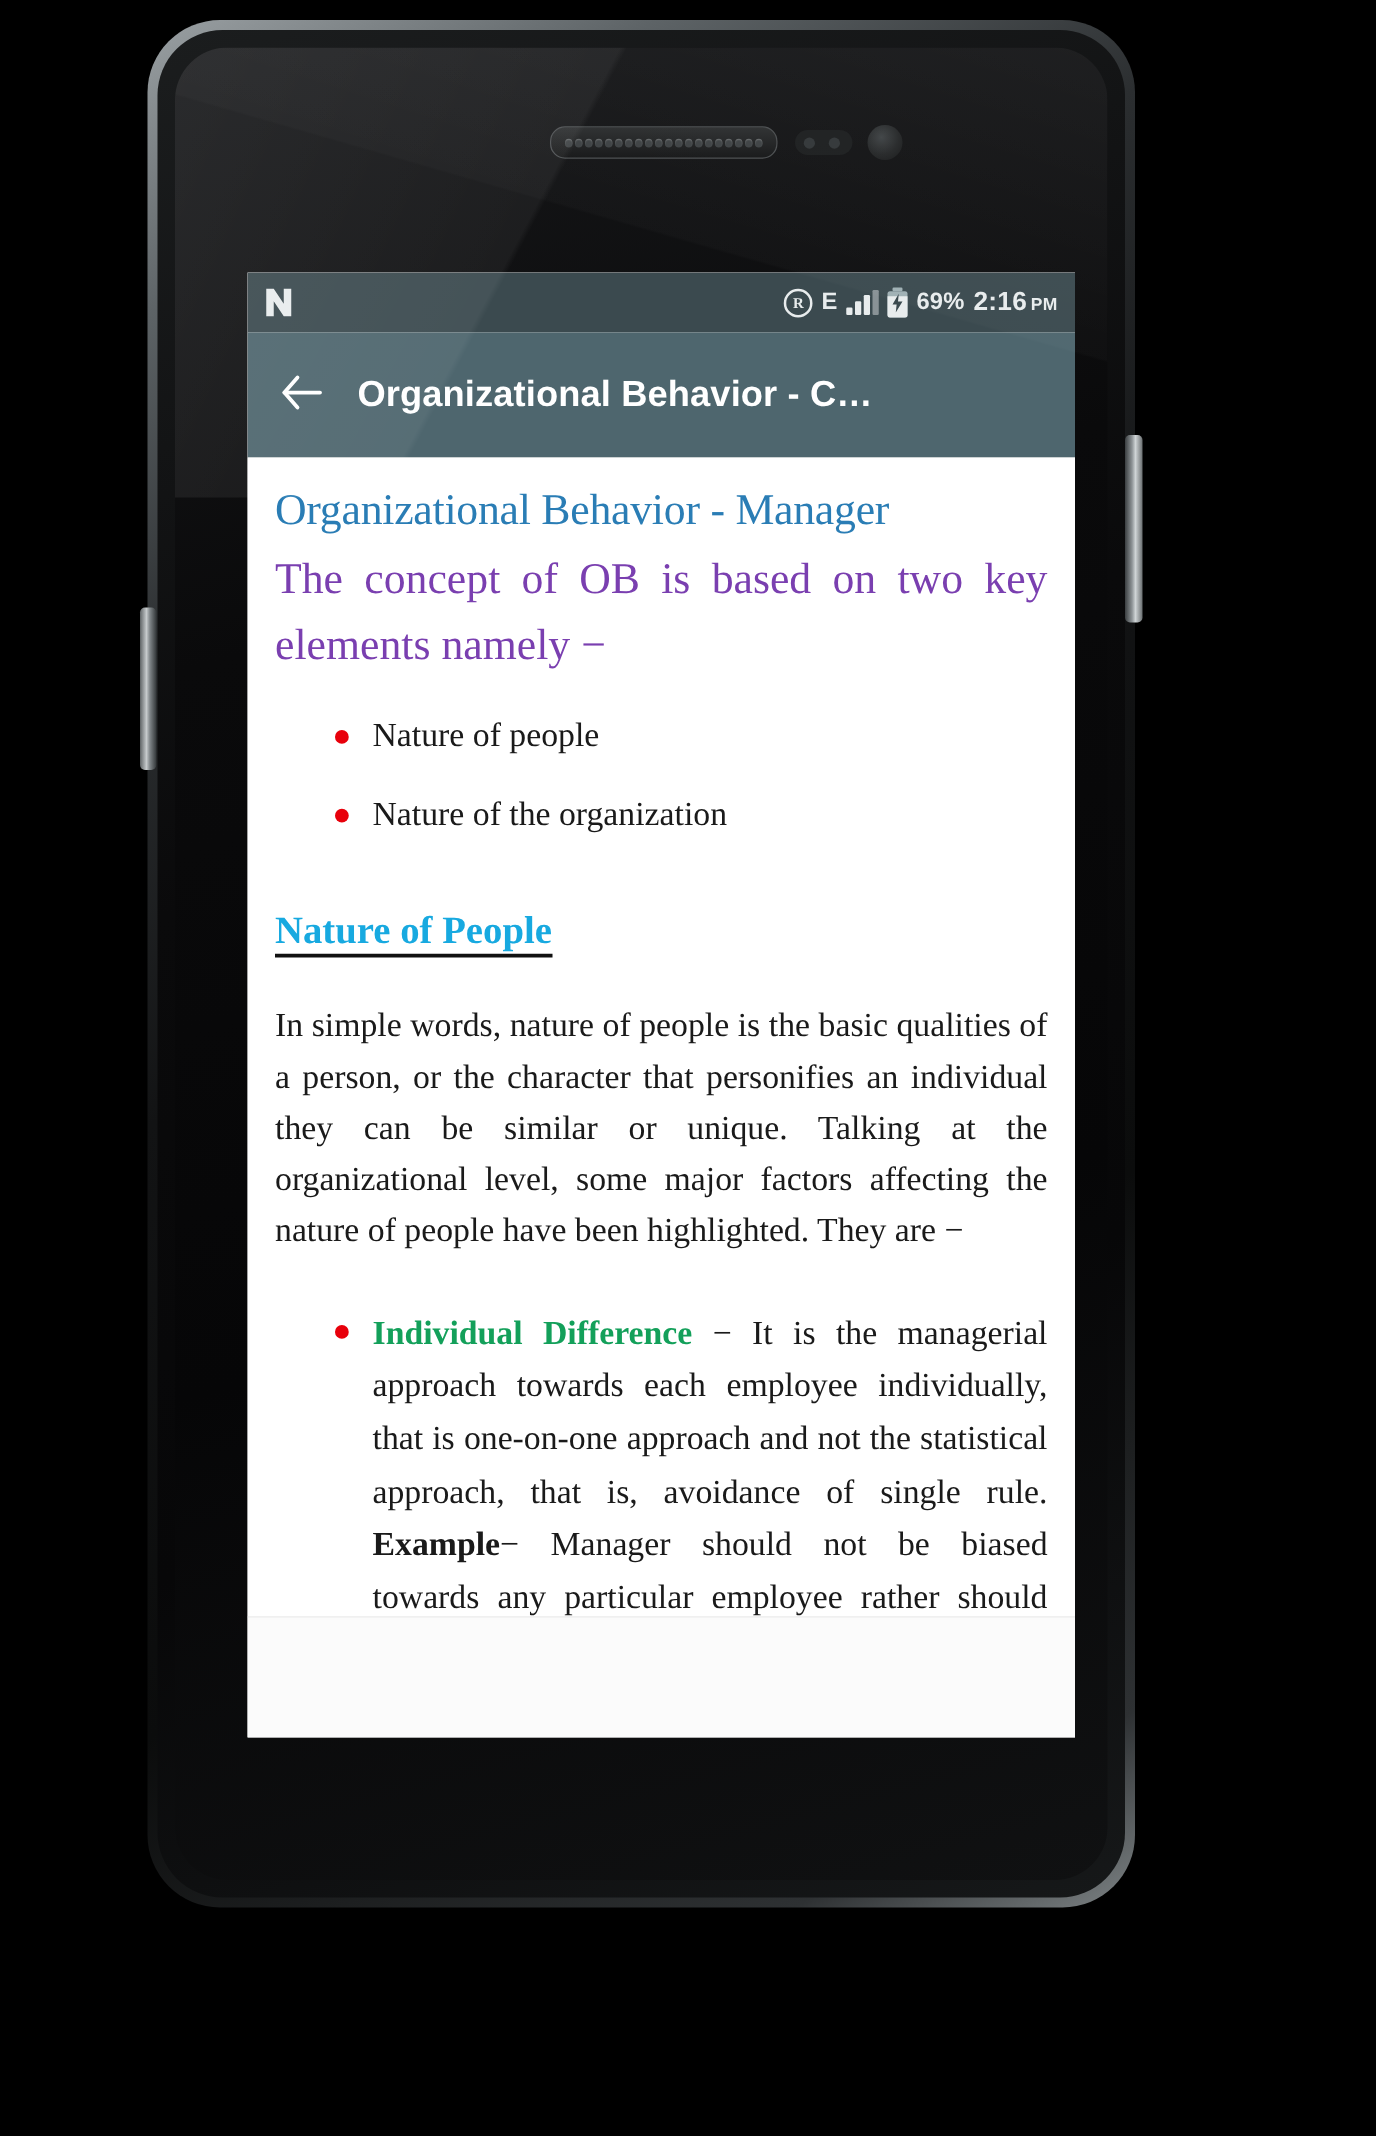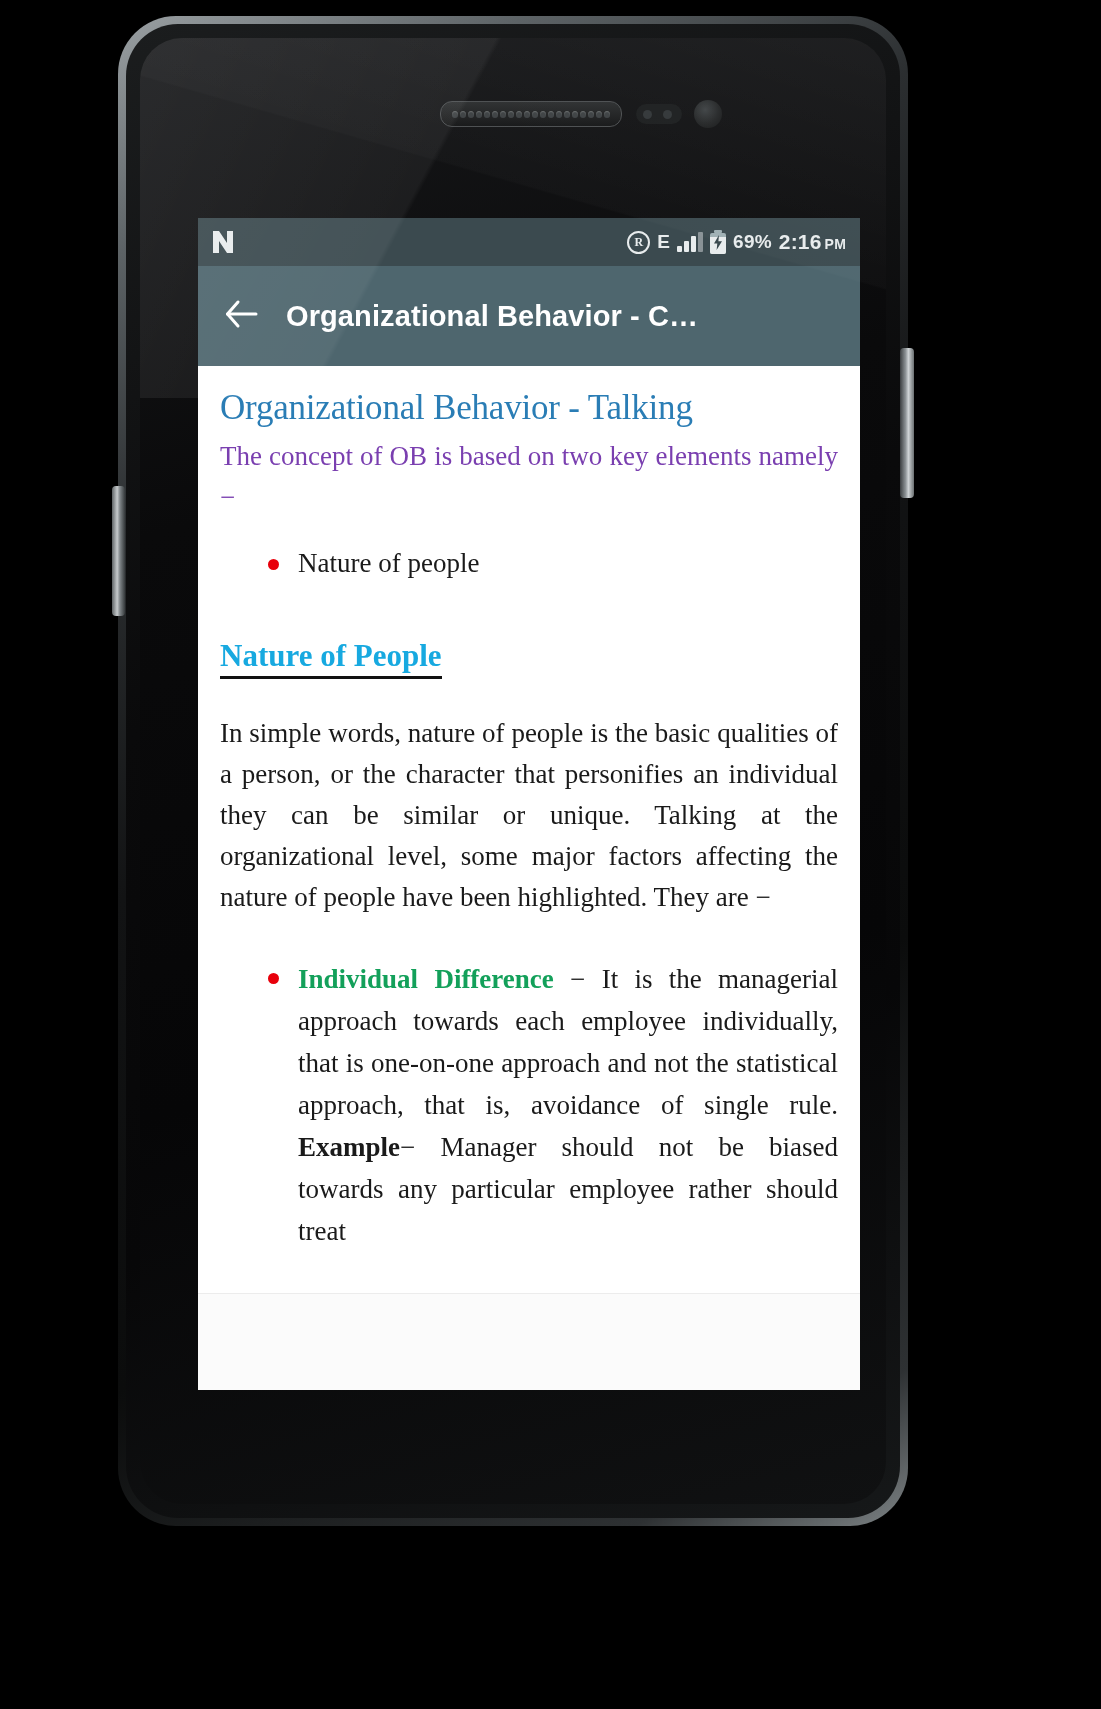--- a/index.html
+++ b/index.html
@@ -128,21 +128,21 @@
   .content{
     position:relative;height:1024px;background:#fff;overflow:hidden;
     padding:0 22px;box-sizing:border-box;
     font-family:"Liberation Serif",serif;
   }
   .art-title{
     color:#2a7db5;font-size:35px;font-weight:normal;
     margin:22px 0 4px 0;line-height:1.15;letter-spacing:-.2px;
   }
   .intro{
-    color:#7a3fb0;font-size:27px;line-height:1.52;text-align:justify;
+    color:#7a3fb0;font-size:35px;line-height:1.52;text-align:justify;
     margin:8px 0 0 0;
   }
   ul.bullets{
     list-style:none;margin:26px 0 0 0;padding:0 0 0 48px;
   }
   ul.bullets li{
     position:relative;font-size:27px;line-height:1.45;color:#1a1a1a;
     margin:0 0 24px 0;padding-left:30px;text-align:justify;
   }
   ul.bullets li::before{
@@ -249,26 +249,27 @@
                   <path d="M14 3 L3.5 15 L14 27" stroke="#ffffff" stroke-width="3" fill="none" stroke-linecap="round" stroke-linejoin="round"></path>
                   <path d="M3.5 15 L32 15" stroke="#ffffff" stroke-width="3" fill="none" stroke-linecap="round"></path>
                 </svg>
               </span>
             </div>
             <div class="appbar-title">Organizational Behavior - C…</div>
           </div>
 
           <div class="content">
 
-            <h1 class="art-title">Organizational Behavior - Talking</h1>
+            <h1 class="art-title">Organizational Behavior - Manager</h1>
 
             <p class="intro">The concept of OB is based on two key elements namely −</p>
 
             <ul class="bullets">
               <li>Nature of people</li>
+              <li>Nature of the organization</li>
             </ul>
 
             <a class="sec-link" href="#">Nature of People</a>
 
             <p class="body-para">In simple words, nature of people is the basic qualities of a person, or the character that personifies an individual they can be similar or unique. Talking at the organizational level, some major factors affecting the nature of people have been highlighted. They are −</p>
 
             <ul class="bullets tight">
               <li><span class="term-green">Individual Difference</span><span> − </span><span>It is the managerial approach towards each employee individually, that is one-on-one approach and not the statistical approach, that is, avoidance of single rule. </span><span class="bold">Example</span><span>− </span><span>Manager should not be biased towards any particular employee rather should treat</span></li>
             </ul>
 

